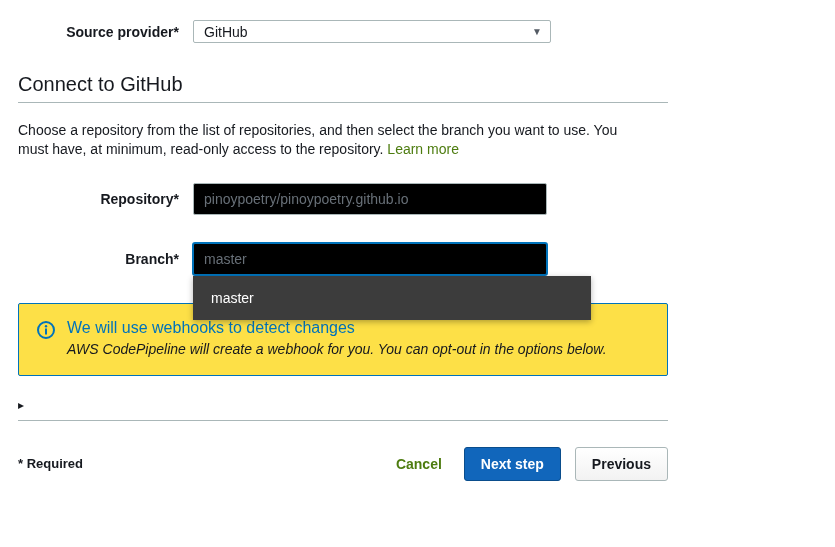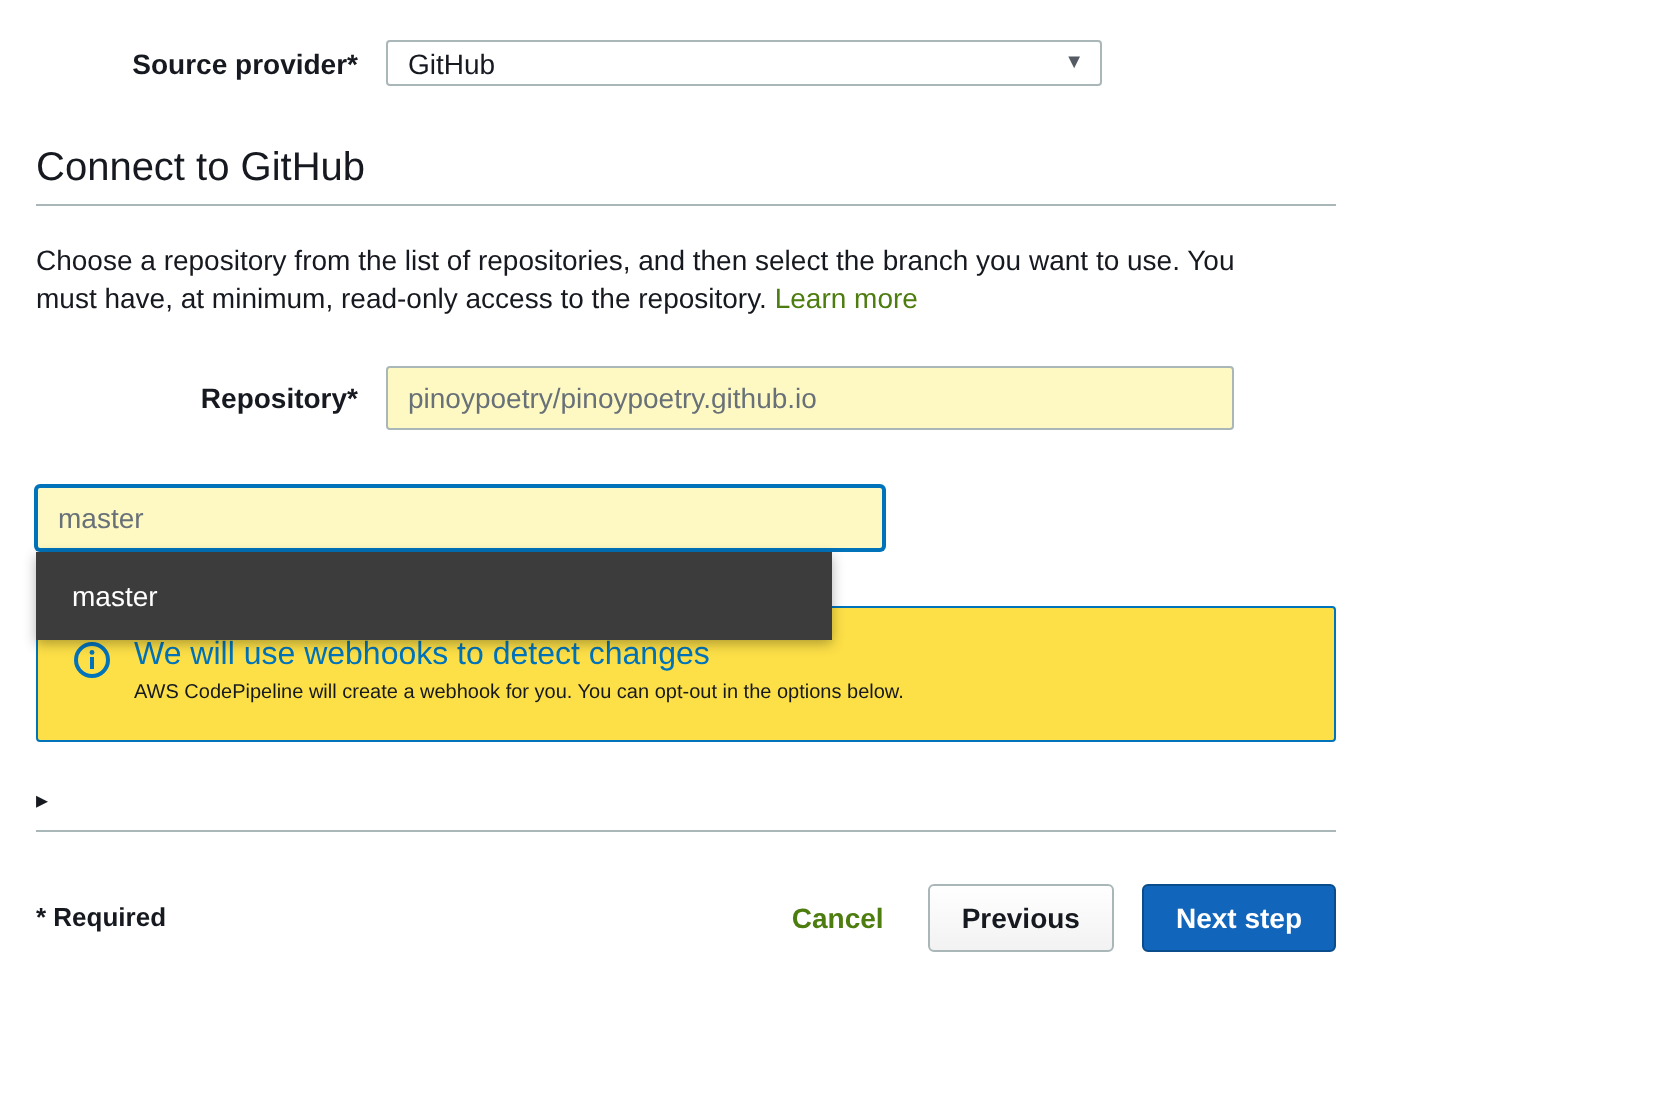--- a/index.html
+++ b/index.html
@@ -58,28 +58,28 @@
   }
   .desc {
     font-size: 14px;
     color: #16191f;
     line-height: 1.35;
     max-width: 610px;
     margin-bottom: 24px;
   }
   .desc a { color: #4d7c0f; text-decoration: none; }
   .text-input {
-    width: 424px;
+    width: 354px;
     height: 32px;
     border: 1px solid #aab7b8;
     border-radius: 2px;
     padding: 0 10px;
     font-size: 14px;
     color: #687078;
-    background: #fef9c3;
+    background: #000000;
   }
   .text-input.focused {
     border: 1px solid #0073bb;
     box-shadow: 0 0 0 1px #0073bb;
     color: #687078;
   }
   .branch-wrap { position: relative; }
   .dropdown {
     position: absolute;
     top: 33px;
@@ -111,22 +111,23 @@
     flex: 0 0 auto;
     margin-top: 2px;
   }
   .info-title {
     color: #0073bb;
     font-size: 16px;
     font-weight: 400;
     margin-bottom: 4px;
   }
   .info-text {
-    font-size: 10px;
-    color: #16191f;
+    font-size: 14px;
+    color: #16191f;
+    font-style: italic;
   }
   .expand-row {
     display: flex;
     align-items: center;
     gap: 10px;
     margin-top: 22px;
     margin-bottom: 8px;
     cursor: pointer;
   }
   .expand-title {
@@ -200,20 +201,21 @@
 <p class="desc">
   <span>Choose a repository from the list of repositories, and then select the branch you want to use. You must have, at minimum, read-only access to the repository. </span><a href="#">Learn more</a>
 </p>
 
 <div class="form-row">
   <label class="form-label">Repository*</label>
   <input type="text" class="text-input" value="pinoypoetry/pinoypoetry.github.io" style="">
 </div>
 
 <div class="form-row" style="margin-bottom:0;">
+  <label class="form-label">Branch*</label>
   <div class="branch-wrap">
     <input type="text" class="text-input focused" value="master" style="">
     <div class="dropdown">
       <div class="dropdown-item">master</div>
     </div>
   </div>
 </div>
 
 <div class="info-box">
   <div class="info-icon">
@@ -231,16 +233,16 @@
 
 <div class="expand-row">
   <span class="expand-caret">▸</span>
 </div>
 <hr class="section-rule">
 
 <div class="footer">
   <span class="required-note">* Required</span>
   <div class="footer-actions">
     <button class="btn-link">Cancel</button>
+    <button class="btn btn-primary">Next step</button>
     <button class="btn btn-secondary">Previous</button>
-    <button class="btn btn-primary">Next step</button>
   </div>
 </div>
 
 </body></html>

